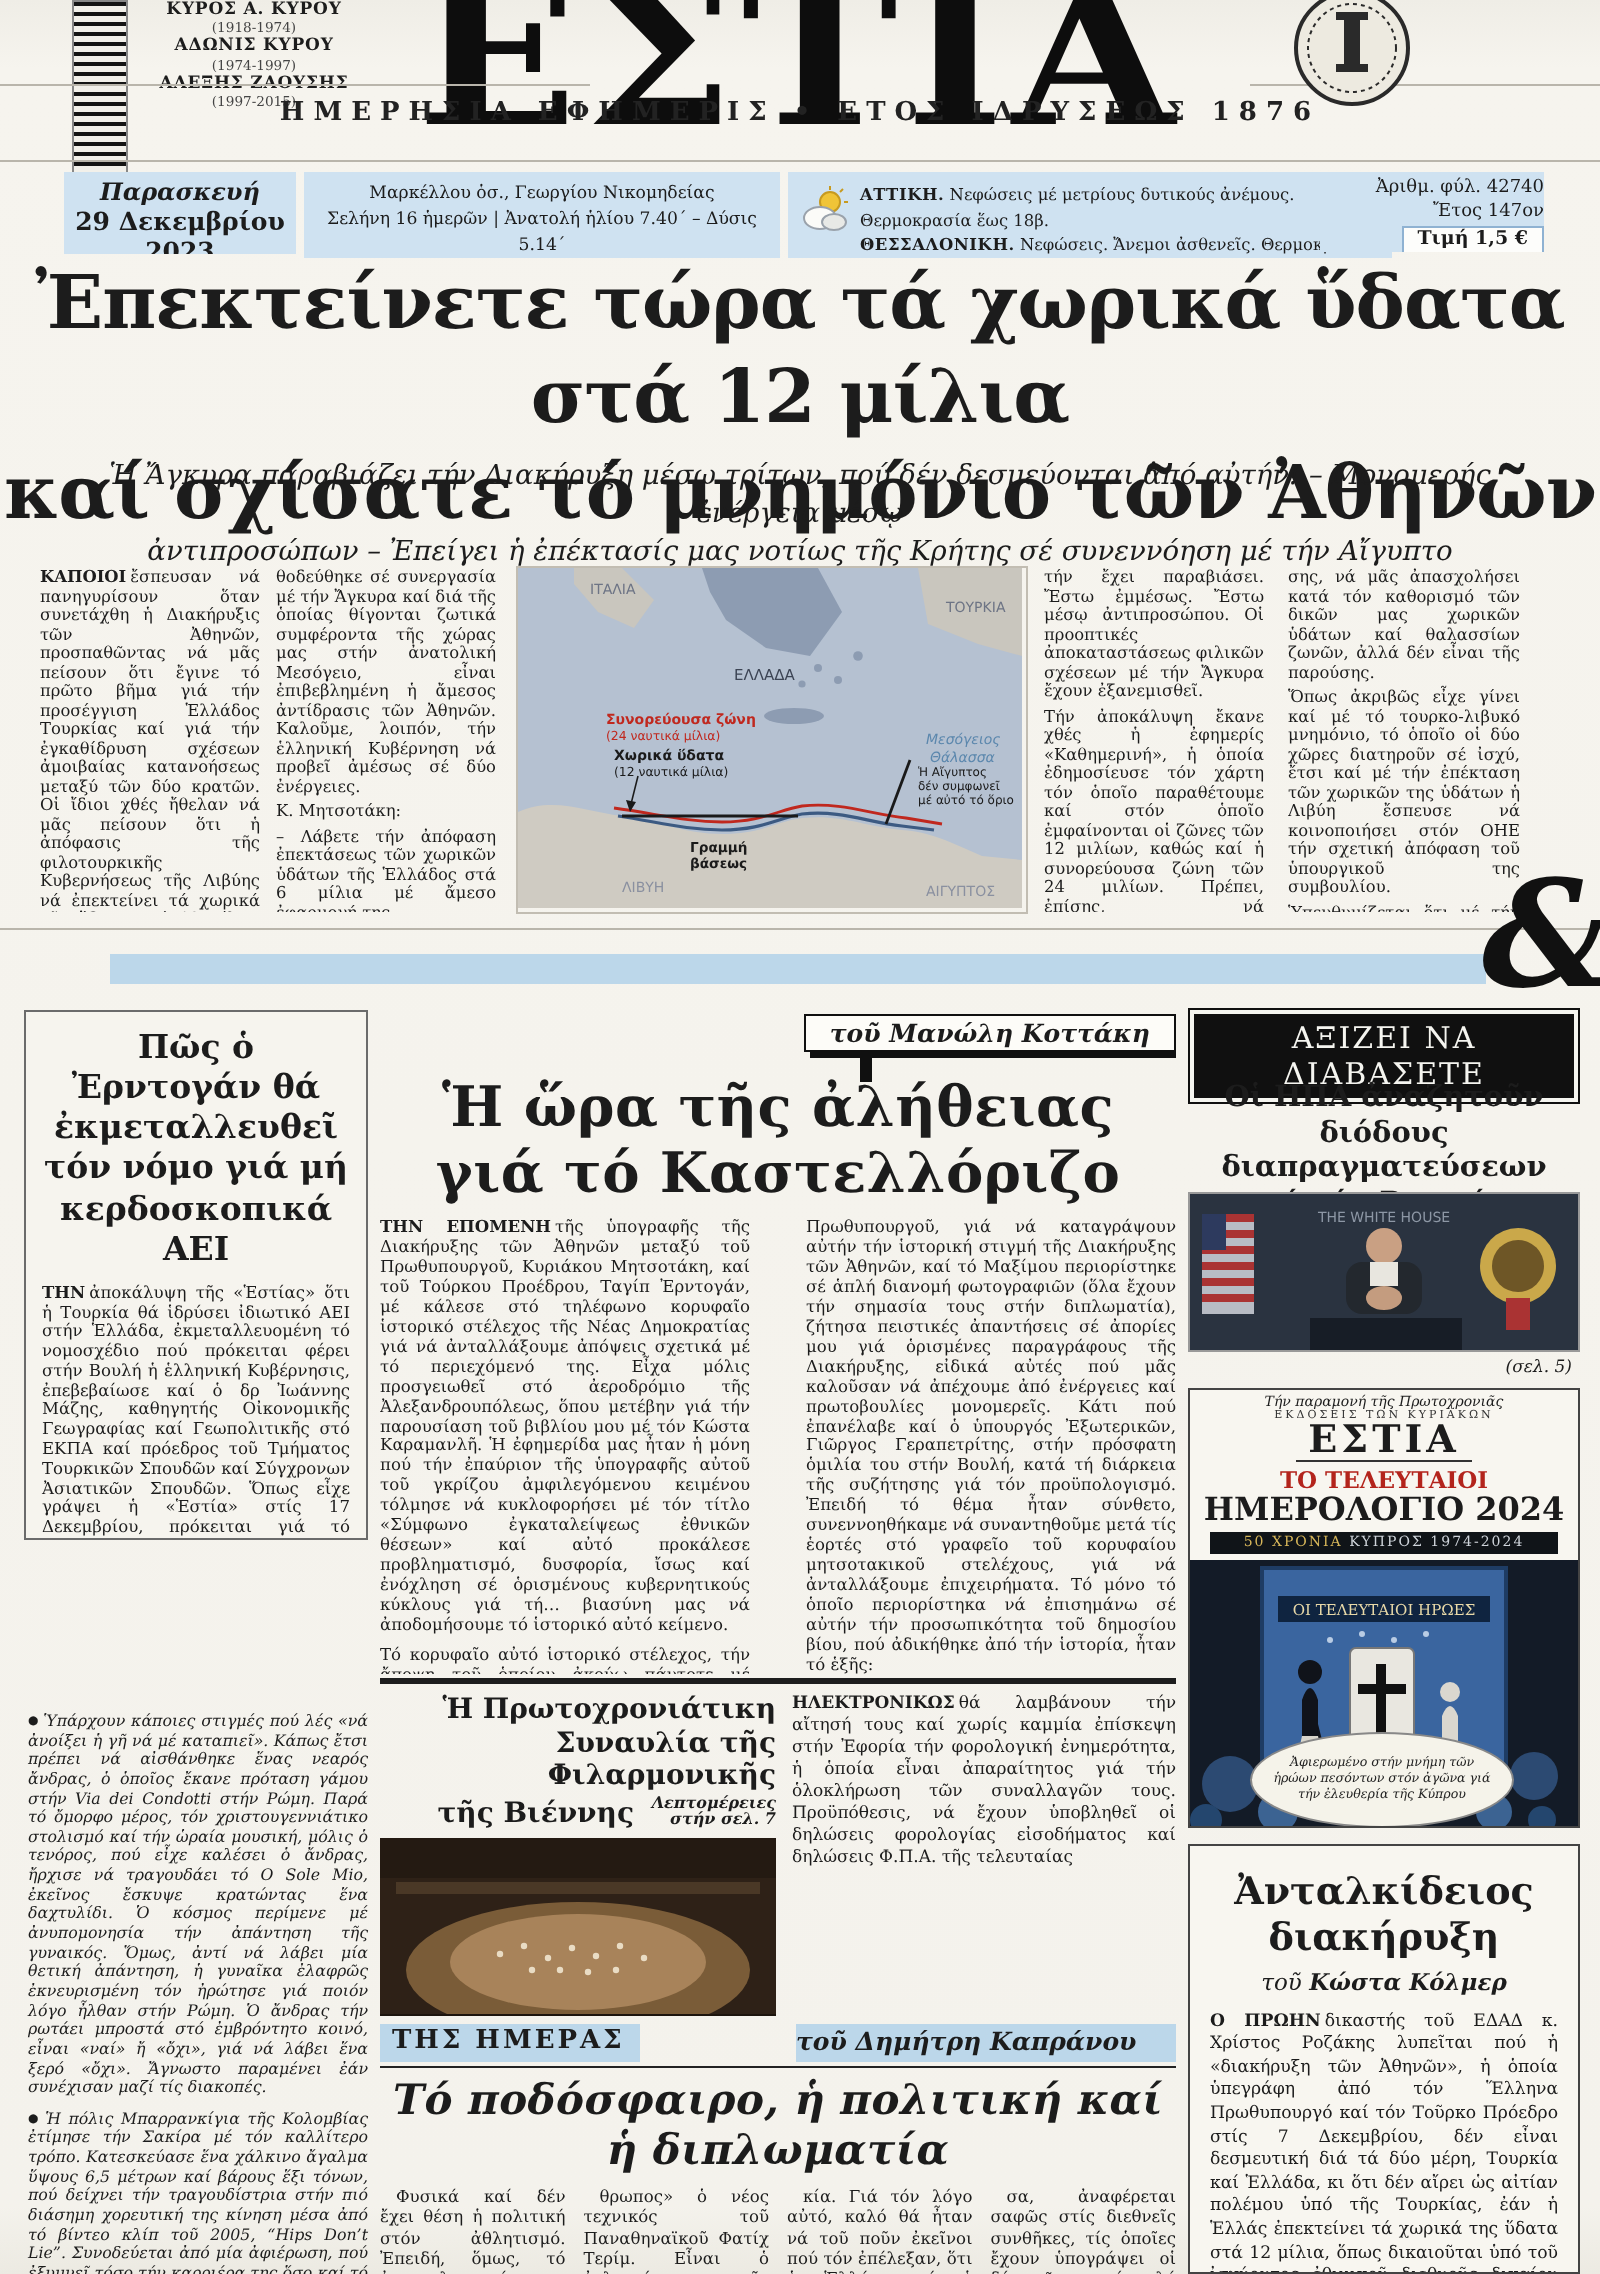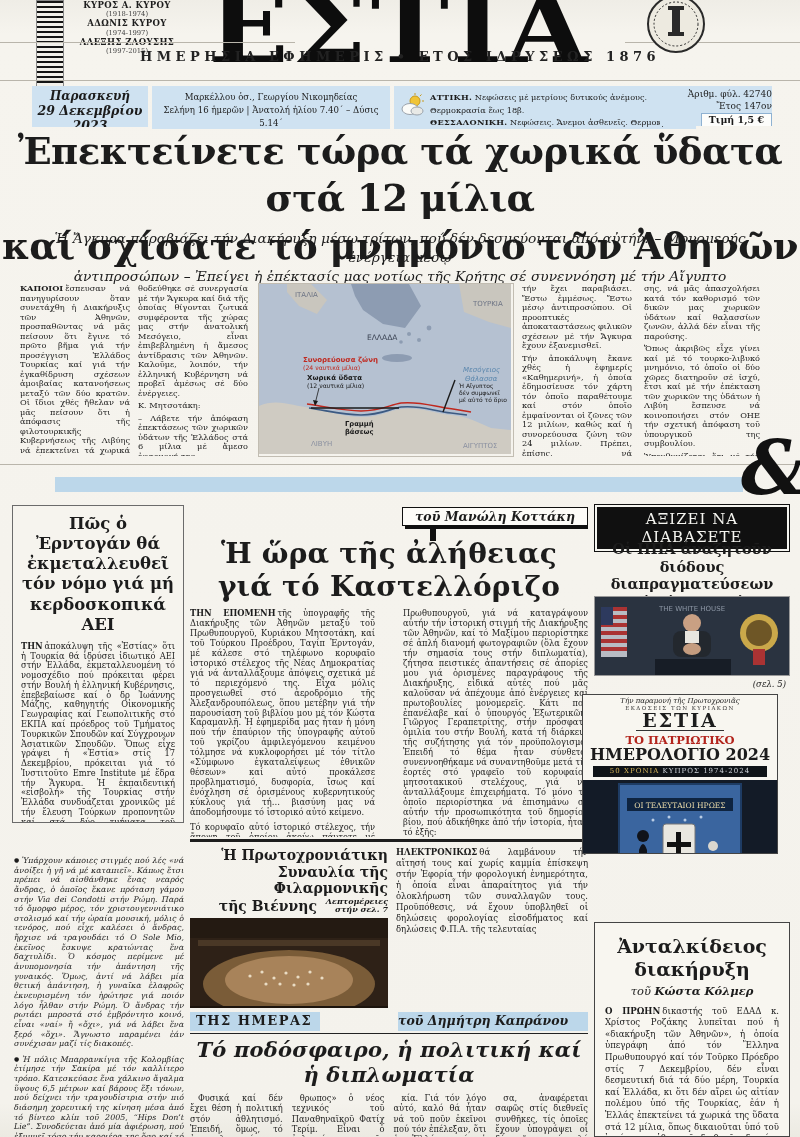--- a/index.html
+++ b/index.html
@@ -15,21 +15,21 @@
   .fyears{font-size:6.8px;color:#444;}
   .brand{position:absolute;left:0;right:0;top:-34px;text-align:center;font-size:105px;font-weight:bold;
          letter-spacing:4px;transform:scaleY(.92);color:#0d0d0d;}
   .subtitle{position:absolute;left:0;right:0;top:49px;text-align:center;font-size:13px;
             letter-spacing:4.5px;font-weight:600;color:#222;}
   .seal{position:absolute;left:646px;top:-6px;}
   
   .ibox{position:absolute;top:86px;height:38px;background:#cfe2f1;overflow:hidden;}
   .b1{left:32px;width:116px;text-align:center;padding-top:3px;}
   .b1 .day{font-weight:bold;font-style:italic;font-size:12px;}
-  .b1 .date{font-weight:bold;font-style:italic;font-size:12.5px;}
+  .b1 .date{font-weight:bold;font-size:12.5px;}
   .b2{left:152px;width:238px;text-align:center;font-size:8.6px;line-height:1.5;padding-top:5px;}
   .b3{left:394px;width:262px;font-size:8.2px;line-height:1.55;padding:5px 4px 0 36px;}
   .b3 .wicon{position:absolute;left:5px;top:6px;}
   .b4{left:660px;width:112px;text-align:right;font-size:9px;line-height:1.35;padding-top:2px;}
   .price{display:inline-block;background:#fdfdfb;border:1px solid #8fb2d2;padding:0 7px;
          font-weight:bold;font-size:9.5px;margin-top:1px;}
   
   .headline{position:absolute;left:0;right:0;top:128px;text-align:center;font-weight:bold;
             font-size:37px;line-height:1.28;letter-spacing:-.5px;}
   .subhead{position:absolute;left:30px;right:30px;top:229px;text-align:center;font-style:italic;
@@ -37,21 +37,21 @@
   
   .lead-col{position:absolute;top:284px;height:172px;overflow:hidden;font-size:8.2px;
             line-height:1.16;text-align:justify;}
   .lead-col p{margin:0 0 3px 0;}
   .lw{margin-right:2px;}
   .mapbox{position:absolute;left:258px;top:283px;width:254px;height:172px;border:1px solid #c2bdb2;}
   
   .blueband{position:absolute;left:55px;top:477px;width:688px;height:15px;background:#bcd7ea;}
   .amp{position:absolute;left:741px;top:425px;font-size:74px;font-style:italic;font-weight:bold;color:#111;}
   
-  .erdogan{position:absolute;left:12px;top:505px;width:172px;height:318px;border:1px solid #6b6b6b;
+  .erdogan{position:absolute;left:12px;top:505px;width:172px;height:265px;border:1px solid #6b6b6b;
            padding:6px 8px;box-sizing:border-box;overflow:hidden;background:#f6f4ee;}
   .erdogan h2{margin:2px 0 7px 0;text-align:center;font-size:16.5px;line-height:1.22;}
   .erdogan .body{font-size:8.3px;line-height:1.18;text-align:justify;}
   .pennies{position:absolute;left:12px;top:850px;width:174px;bottom:0;overflow:hidden;}
   .phead{background:#cfe2f1;padding:4px 6px;display:flex;align-items:center;gap:5px;}
   .phead .tt{font-weight:bold;font-size:14.5px;line-height:1.25;letter-spacing:.5px;}
   .pbody{font-style:italic;font-size:7.9px;line-height:1.22;text-align:justify;padding:6px 2px 0 2px;}
   .pbody p{margin:0 0 6px 0;}
   .blt{font-size:6px;vertical-align:1px;margin-right:2px;}
   
@@ -83,21 +83,21 @@
   .fcol{flex:1;font-size:8.3px;line-height:1.25;text-align:justify;}
   .fcol p{margin:0 0 4px 0;text-indent:8px;}
   
   .worth{position:absolute;left:594px;top:504px;width:196px;background:#101010;color:#f5f5f0;
          text-align:center;font-size:15px;letter-spacing:1px;padding:6px 0;
          box-shadow:inset 0 0 0 1px #101010, inset 0 0 0 3px #f5f5f0;}
   .usatitle{position:absolute;left:594px;top:540px;width:196px;text-align:center;font-weight:bold;
             font-size:14.5px;line-height:1.22;}
   .usaphoto{position:absolute;left:594px;top:596px;width:196px;height:80px;border:1px solid #999;box-sizing:border-box;}
   .usapage{position:absolute;left:594px;top:679px;width:192px;text-align:right;font-style:italic;font-size:8.5px;}
-  .promo{position:absolute;left:582px;top:694px;width:196px;height:160px;border:1px solid #444;
+  .promo{position:absolute;left:594px;top:694px;width:196px;height:220px;border:1px solid #444;
          box-sizing:border-box;text-align:center;overflow:hidden;background:#f8f6f0;}
   .promo .tiny{font-size:7px;font-style:italic;margin-top:2px;}
   .promo .bsmall{font-size:5.5px;letter-spacing:1.5px;color:#333;}
   .promo .bbrand{font-size:19px;font-weight:bold;letter-spacing:2px;line-height:1;
                  border-bottom:1px solid #333;display:inline-block;padding:0 6px;}
   .promo .pr{color:#b3241c;font-weight:bold;font-size:11.5px;margin-top:2px;}
   .promo .pb{font-weight:bold;font-size:16px;line-height:1;}
   .promo .band{background:#101418;color:#d8b75a;font-size:7px;letter-spacing:1px;margin:3px 10px 0 10px;
                padding:1px 0;line-height:1.3;}
   .promo .band .w{color:#cfd4da;}
@@ -374,21 +374,21 @@
       <ellipse cx="97" cy="52" rx="9" ry="6" fill="#c49c7f"></ellipse>
       <rect x="60" y="62" width="76" height="16" fill="#171d26"></rect>
     </svg>
   </div>
   <div class="usapage">(σελ. 5)</div>
 
   <div class="promo">
     <div class="tiny">Τήν παραμονή τῆς Πρωτοχρονιᾶς</div>
     <div class="bsmall">ΕΚΔΟΣΕΙΣ ΤΩΝ ΚΥΡΙΑΚΩΝ</div>
     <div class="bbrand">ΕΣΤΙΑ</div>
-    <div class="pr">ΤΟ ΠΑΤΡΙΩΤΙΚΟ</div>
+    <div class="pr">ΤΟ ΤΕΛΕΥΤΑΙΟΙ</div>
     <div class="pb">ΗΜΕΡΟΛΟΓΙΟ 2024</div>
     <div class="band">
       <span>50 ΧΡΟΝΙΑ</span> <span class="w">ΚΥΠΡΟΣ 1974-2024</span>
     </div>
     <div class="pimg">
       <svg width="194" height="138" viewBox="0 0 194 138">
         <rect width="194" height="138" fill="#131b27"></rect>
         <circle cx="20" cy="112" r="14" fill="#2c4a72"></circle>
           <circle cx="44" cy="126" r="10" fill="#3c6392"></circle>
         <circle cx="172" cy="108" r="12" fill="#2c4a72"></circle>

